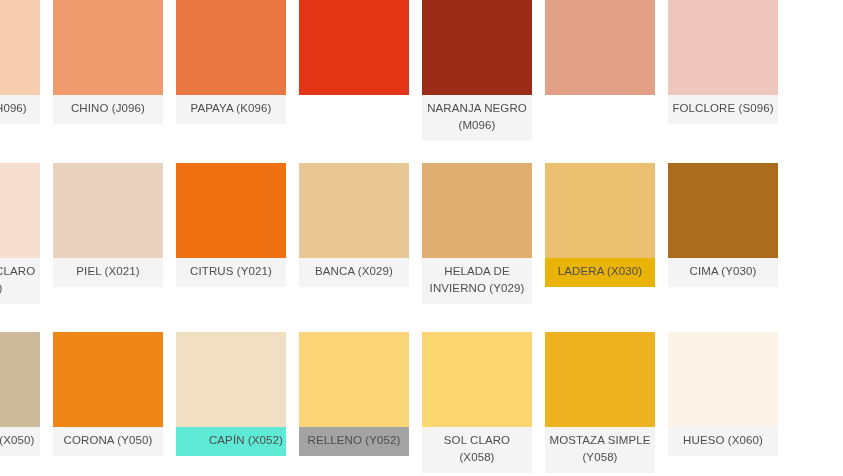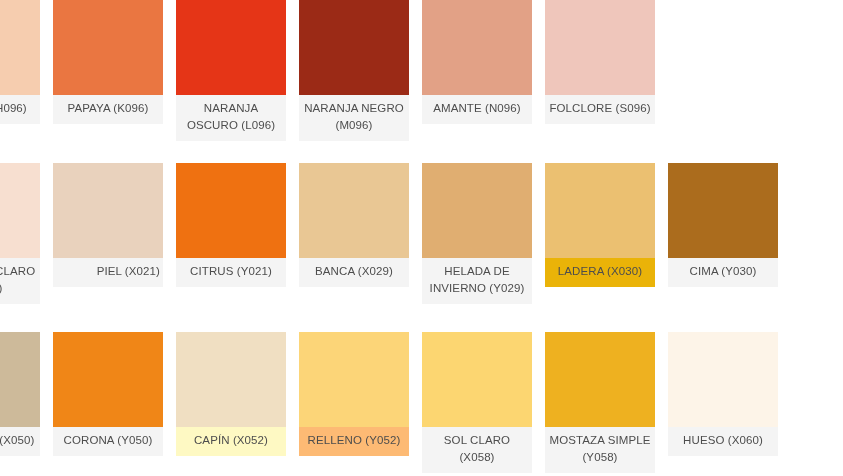--- a/index.html
+++ b/index.html
@@ -60,48 +60,50 @@
 </head>
 <body>
 
 <div id="palette-grid" style="background: rgb(255, 255, 255);">
     <div class="swatch-row row-0">
       <div class="swatch-card">
         <div class="swatch-color" style="background: rgb(246, 205, 175);"></div>
         <div class="swatch-label" style="background: rgb(244, 244, 244); color: rgb(77, 77, 77);">MAMÓN (H096)</div>
       </div>
       <div class="swatch-card">
+        <div class="swatch-color" style="background: rgb(240, 155, 110);"></div>
+        <div class="swatch-label" style="background: rgb(244, 244, 244); color: rgb(77, 77, 77);">CHINO (J096)</div>
+      </div>
+      <div class="swatch-card">
         <div class="swatch-color" style="background: rgb(234, 118, 65);"></div>
         <div class="swatch-label" style="background: rgb(244, 244, 244); color: rgb(77, 77, 77); text-align: center;">PAPAYA (K096)</div>
       </div>
       <div class="swatch-card">
         <div class="swatch-color" style="background: rgb(229, 53, 23);"></div>
-        <div class="swatch-label" style="background: rgb(244, 244, 244); color: rgb(77, 77, 77);">NARANJA OSCURO (L096)</div>
       </div>
       <div class="swatch-card">
         <div class="swatch-color" style="background: rgb(155, 42, 22);"></div>
         <div class="swatch-label" style="background: rgb(244, 244, 244); color: rgb(77, 77, 77);">NARANJA NEGRO (M096)</div>
       </div>
       <div class="swatch-card">
         <div class="swatch-color" style="background: rgb(226, 161, 134);"></div>
-        <div class="swatch-label" style="background: rgb(244, 244, 244); color: rgb(77, 77, 77);">AMANTE (N096)</div>
       </div>
       <div class="swatch-card">
         <div class="swatch-color" style="background: rgb(239, 198, 187);"></div>
         <div class="swatch-label" style="background: rgb(244, 244, 244); color: rgb(77, 77, 77);">FOLCLORE (S096)</div>
       </div>
     </div>
     <div class="swatch-row row-1">
       <div class="swatch-card">
         <div class="swatch-color" style="background: rgb(247, 223, 208);"></div>
         <div class="swatch-label" style="background: rgb(244, 244, 244); color: rgb(77, 77, 77);">ORIENTAL CLARO (V096)</div>
       </div>
       <div class="swatch-card">
         <div class="swatch-color" style="background: rgb(233, 210, 189);"></div>
-        <div class="swatch-label" style="background: rgb(244, 244, 244); color: rgb(77, 77, 77); text-align: right;">PIEL (X021)</div>
+        <div class="swatch-label" style="background: rgb(244, 244, 244); color: rgb(77, 77, 77);">PIEL (X021)</div>
       </div>
       <div class="swatch-card">
         <div class="swatch-color" style="background: rgb(239, 113, 17);"></div>
         <div class="swatch-label" style="background: rgb(244, 244, 244); color: rgb(77, 77, 77);">CITRUS (Y021)</div>
       </div>
       <div class="swatch-card">
         <div class="swatch-color" style="background: rgb(233, 199, 148);"></div>
         <div class="swatch-label" style="background: rgb(244, 244, 244); color: rgb(77, 77, 77);">BANCA (X029)</div>
       </div>
       <div class="swatch-card">
@@ -121,25 +123,25 @@
       <div class="swatch-card">
         <div class="swatch-color" style="background: rgb(205, 186, 154);"></div>
         <div class="swatch-label" style="background: rgb(244, 244, 244); color: rgb(77, 77, 77);">PEPINILLO (X050)</div>
       </div>
       <div class="swatch-card">
         <div class="swatch-color" style="background: rgb(240, 134, 23);"></div>
         <div class="swatch-label" style="background: rgb(244, 244, 244); color: rgb(77, 77, 77);">CORONA (Y050)</div>
       </div>
       <div class="swatch-card">
         <div class="swatch-color" style="background: rgb(240, 223, 194);"></div>
-        <div class="swatch-label" style="background: #fef9c3; color: rgb(77, 77, 77);">CAPÍN (X052)</div>
+        <div class="swatch-label" style="background: #5eead4; color: rgb(77, 77, 77); text-align: right;">CAPÍN (X052)</div>
       </div>
       <div class="swatch-card">
         <div class="swatch-color" style="background: rgb(252, 213, 120);"></div>
-        <div class="swatch-label" style="background: #fdba74; color: rgb(77, 77, 77);">RELLENO (Y052)</div>
+        <div class="swatch-label" style="background: #a3a3a3; color: rgb(77, 77, 77);">RELLENO (Y052)</div>
       </div>
       <div class="swatch-card">
         <div class="swatch-color" style="background: rgb(252, 214, 113);"></div>
         <div class="swatch-label" style="background: rgb(244, 244, 244); color: rgb(77, 77, 77);">SOL CLARO (X058)</div>
       </div>
       <div class="swatch-card">
         <div class="swatch-color" style="background: rgb(238, 177, 32);"></div>
         <div class="swatch-label" style="background: rgb(244, 244, 244); color: rgb(77, 77, 77);">MOSTAZA SIMPLE (Y058)</div>
       </div>
       <div class="swatch-card">

